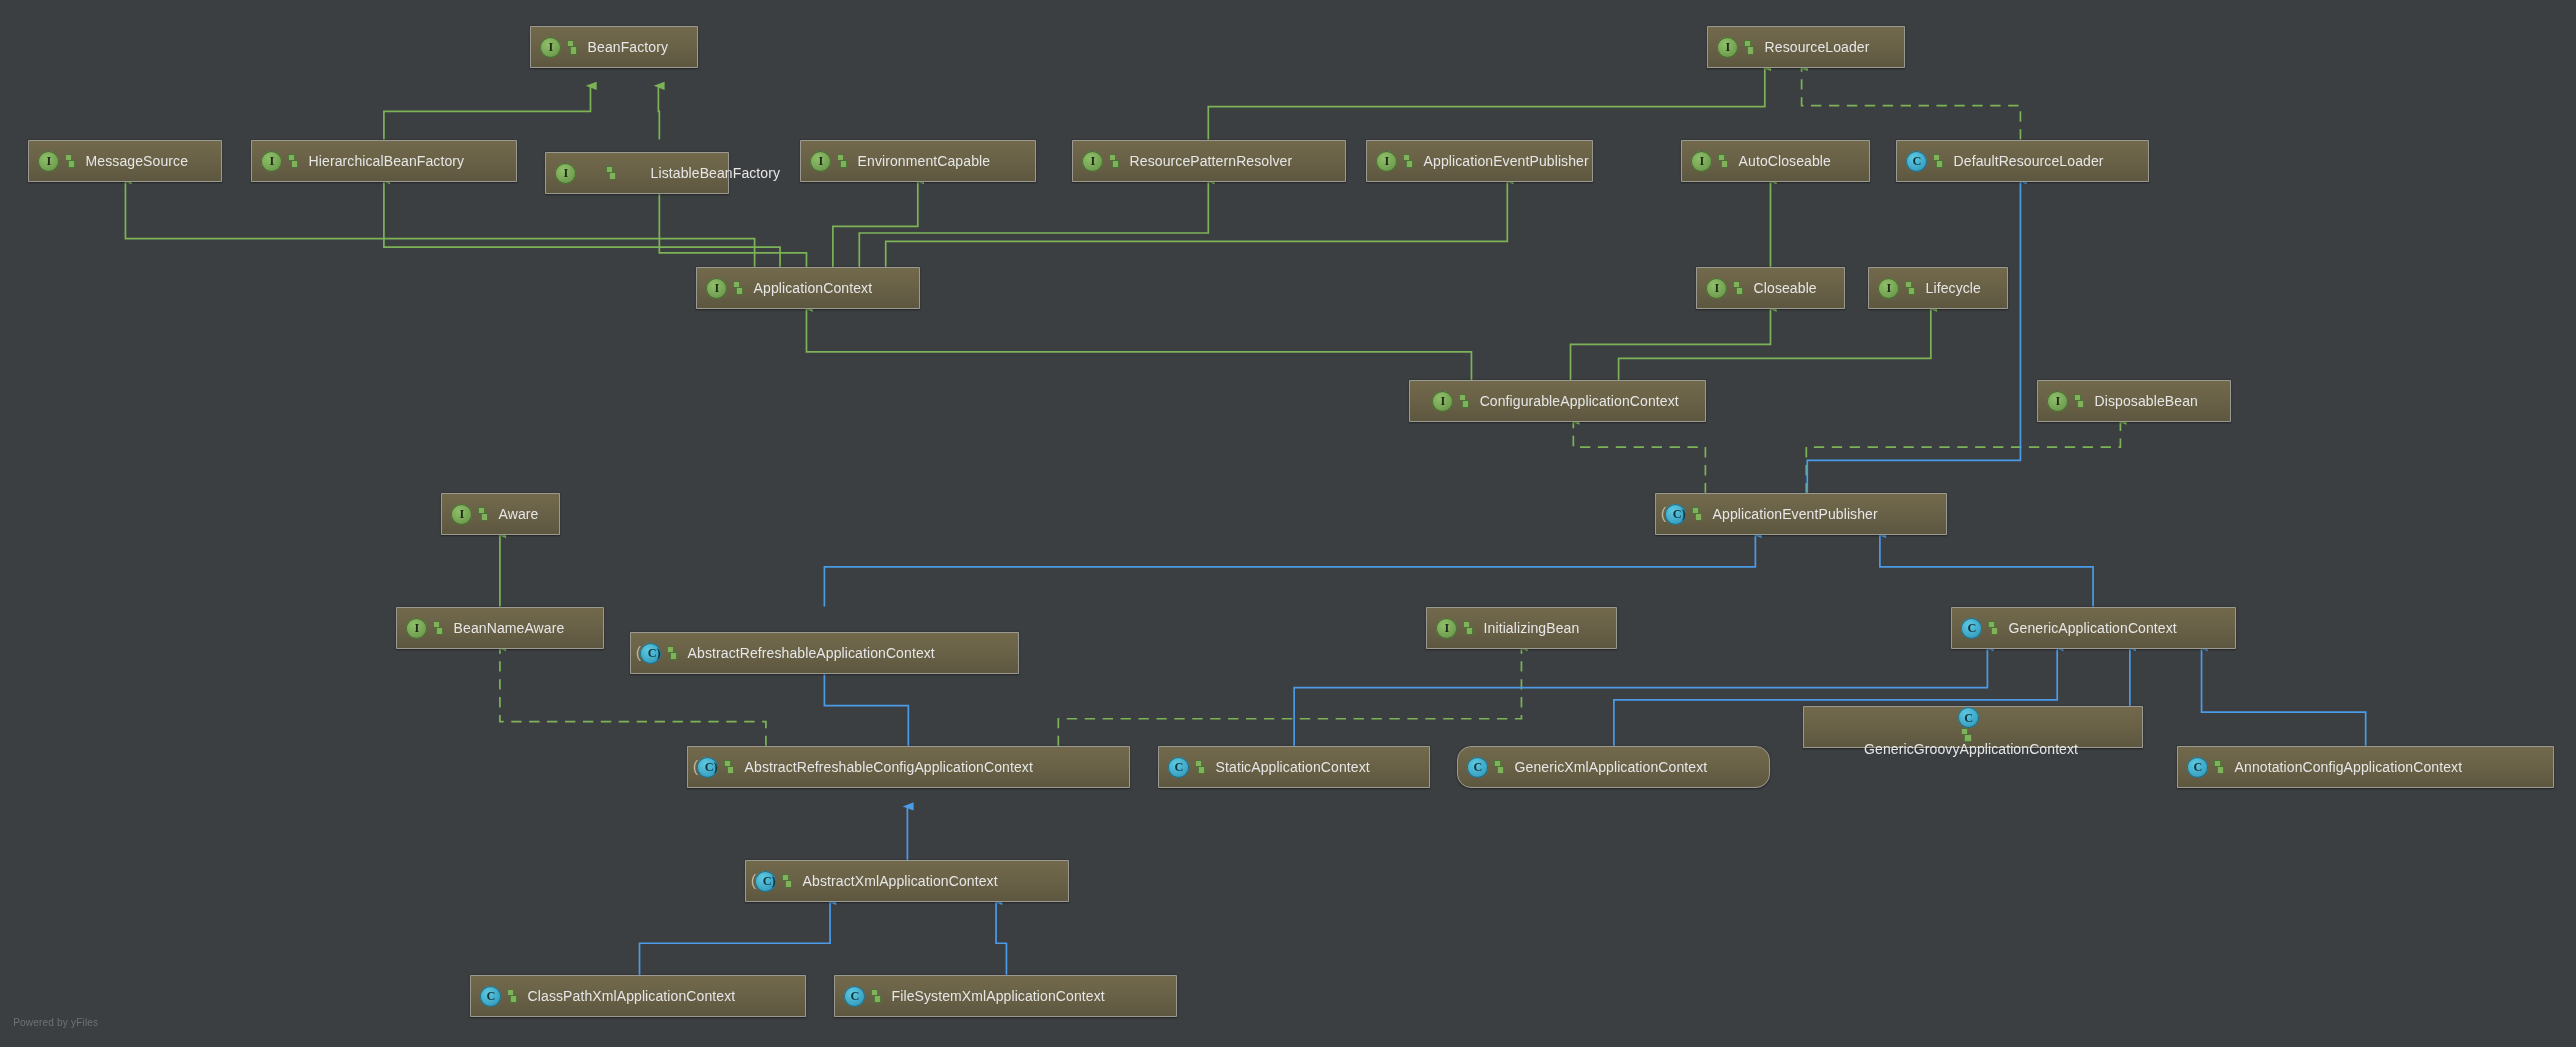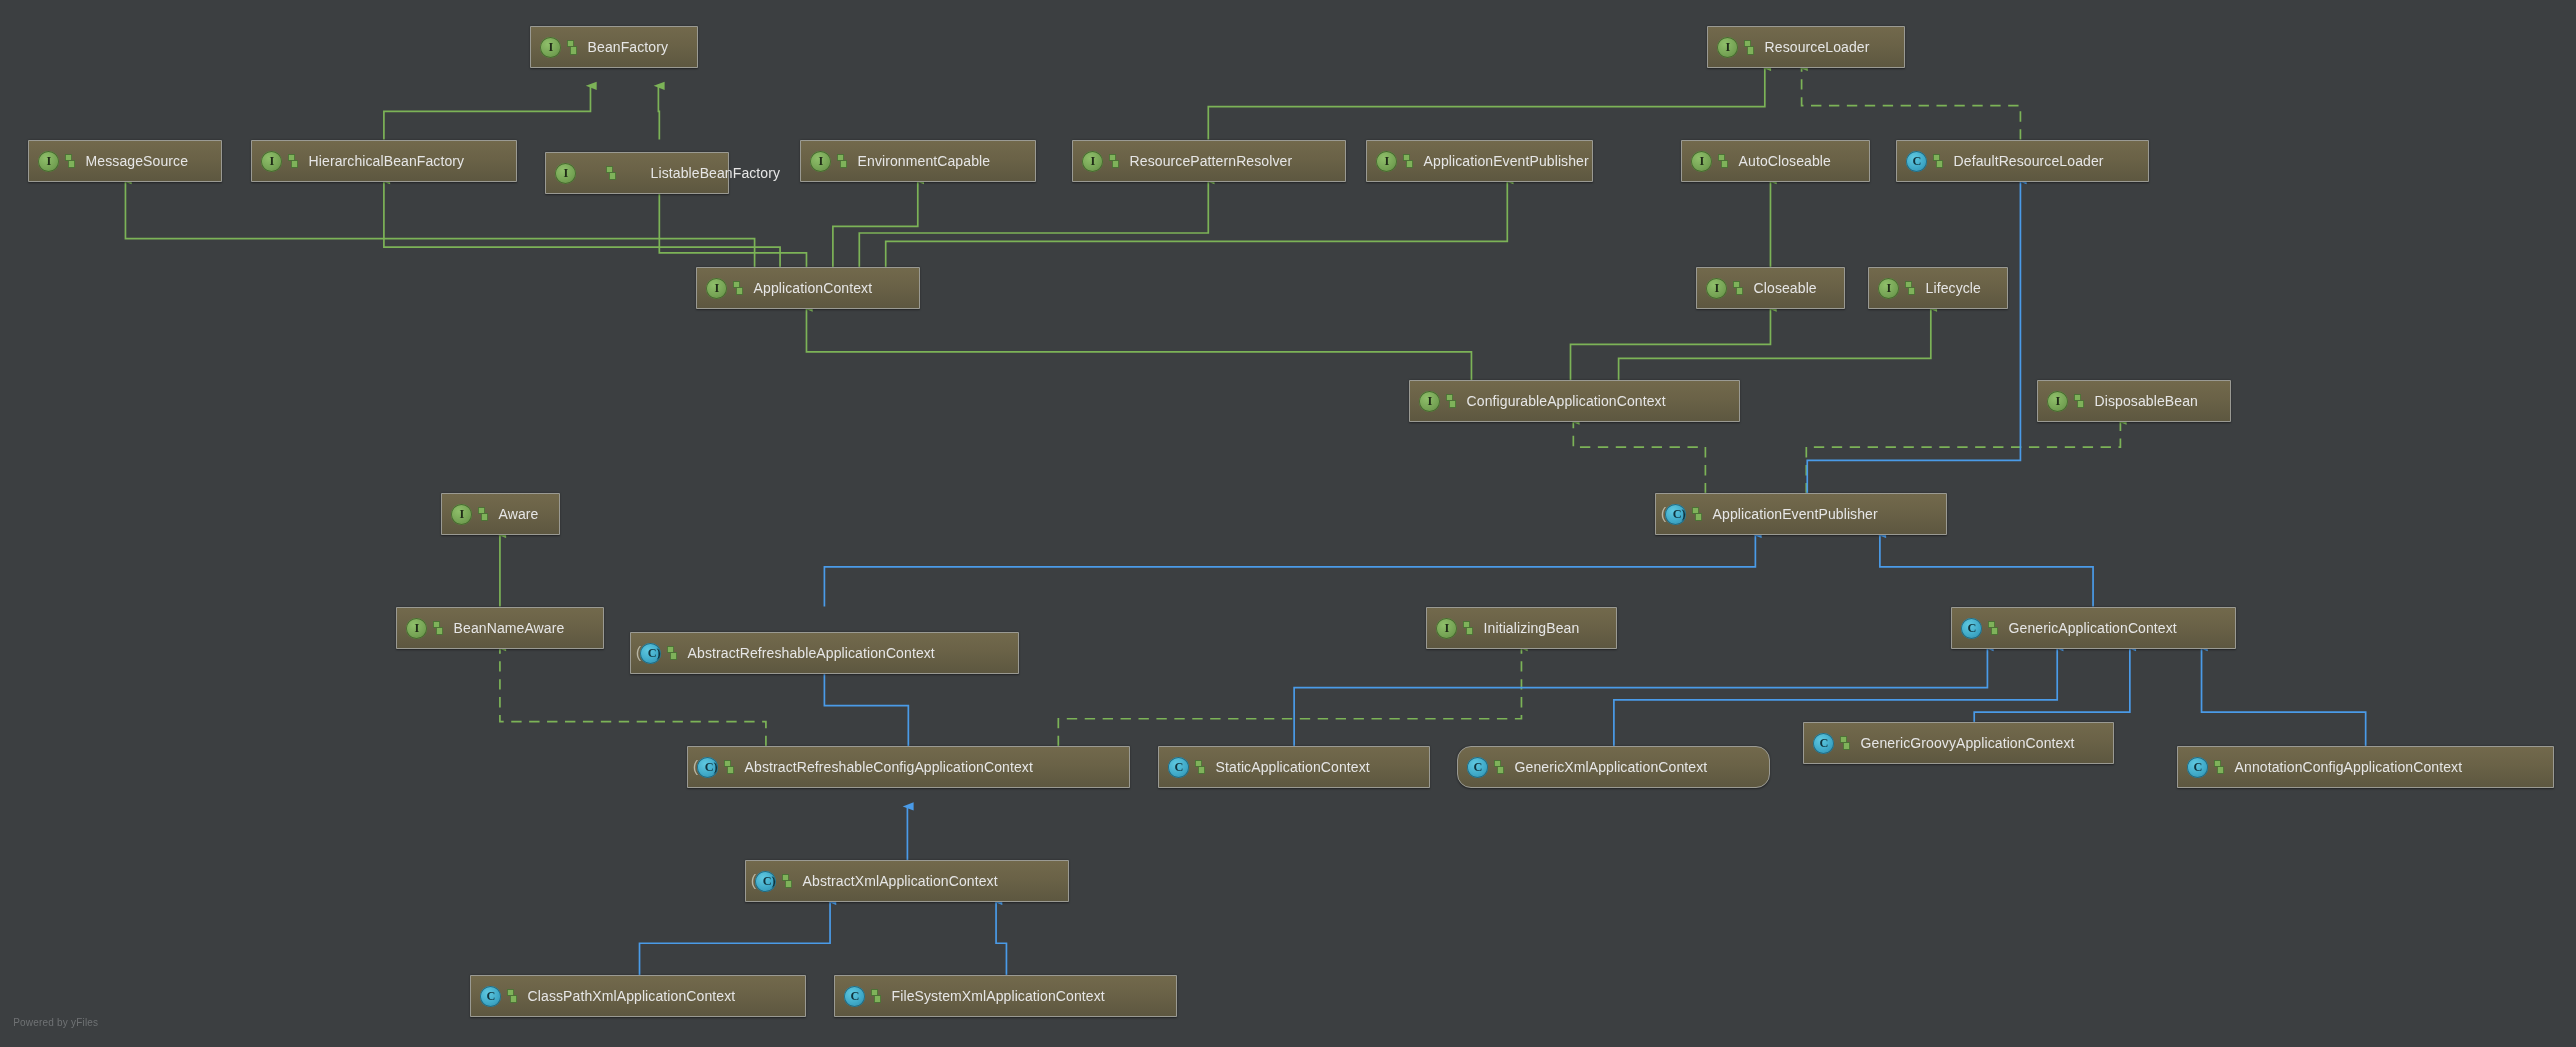--- a/index.html
+++ b/index.html
@@ -195,21 +195,21 @@
       <div class="node" style="left: 1696px; top: 267px; width: 149px;">
         <span class="ico iface"></span>
         <span class="vis"></span>
         <span class="lbl">Closeable</span>
       </div>
       <div class="node" style="left: 1868px; top: 267px; width: 140px;">
         <span class="ico iface"></span>
         <span class="vis"></span>
         <span class="lbl">Lifecycle</span>
       </div>
-      <div class="node" style="left: 1409px; top: 380px; width: 331px;">
+      <div class="node" style="left: 1409px; top: 380px; width: 297px; justify-content: center;">
         <span class="ico iface"></span>
         <span class="vis"></span>
         <span class="lbl">ConfigurableApplicationContext</span>
       </div>
       <div class="node" style="left: 2037px; top: 380px; width: 194px;">
         <span class="ico iface"></span>
         <span class="vis"></span>
         <span class="lbl">DisposableBean</span>
       </div>
       <div class="node" style="left: 441px; top: 493px; width: 119px;">
@@ -250,21 +250,21 @@
       <div class="node" style="left: 1158px; top: 746px; width: 272px;">
         <span class="ico cls"></span>
         <span class="vis"></span>
         <span class="lbl">StaticApplicationContext</span>
       </div>
       <div class="node" style="left: 1457px; top: 746px; width: 313px; border-radius: 14px;">
         <span class="ico cls"></span>
         <span class="vis"></span>
         <span class="lbl">GenericXmlApplicationContext</span>
       </div>
-      <div class="node" style="left: 1803px; top: 722px; width: 311px;">
+      <div class="node" style="left: 1803px; top: 706px; width: 340px; flex-direction: column;">
         <span class="ico cls"></span>
         <span class="vis"></span>
         <span class="lbl">GenericGroovyApplicationContext</span>
       </div>
       <div class="node" style="left: 2177px; top: 746px; width: 377px;">
         <span class="ico cls"></span>
         <span class="vis"></span>
         <span class="lbl">AnnotationConfigApplicationContext</span>
       </div>
       <div class="node" style="left: 745px; top: 860px; width: 324px;">

